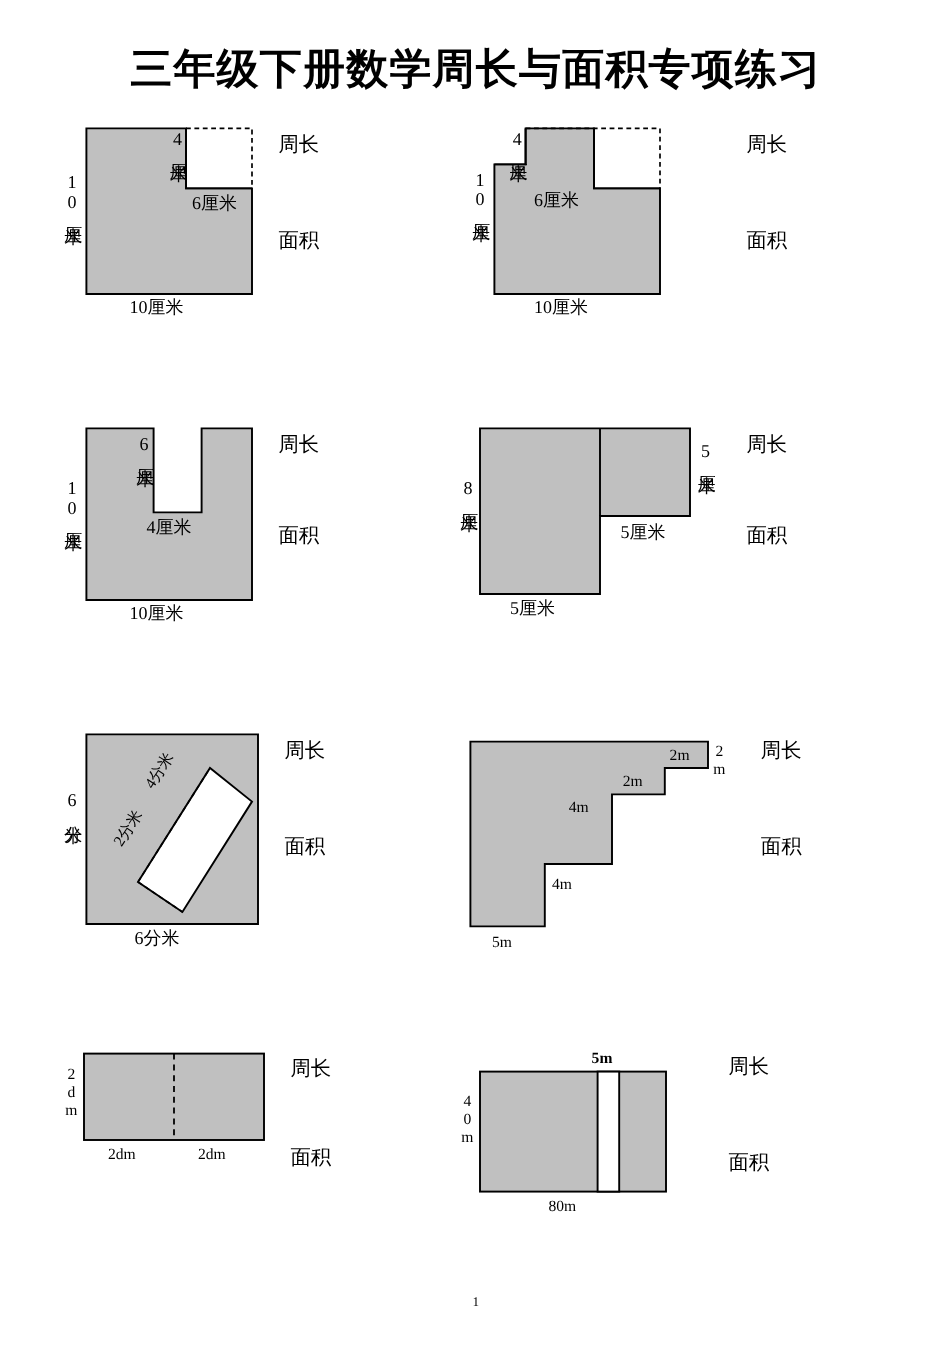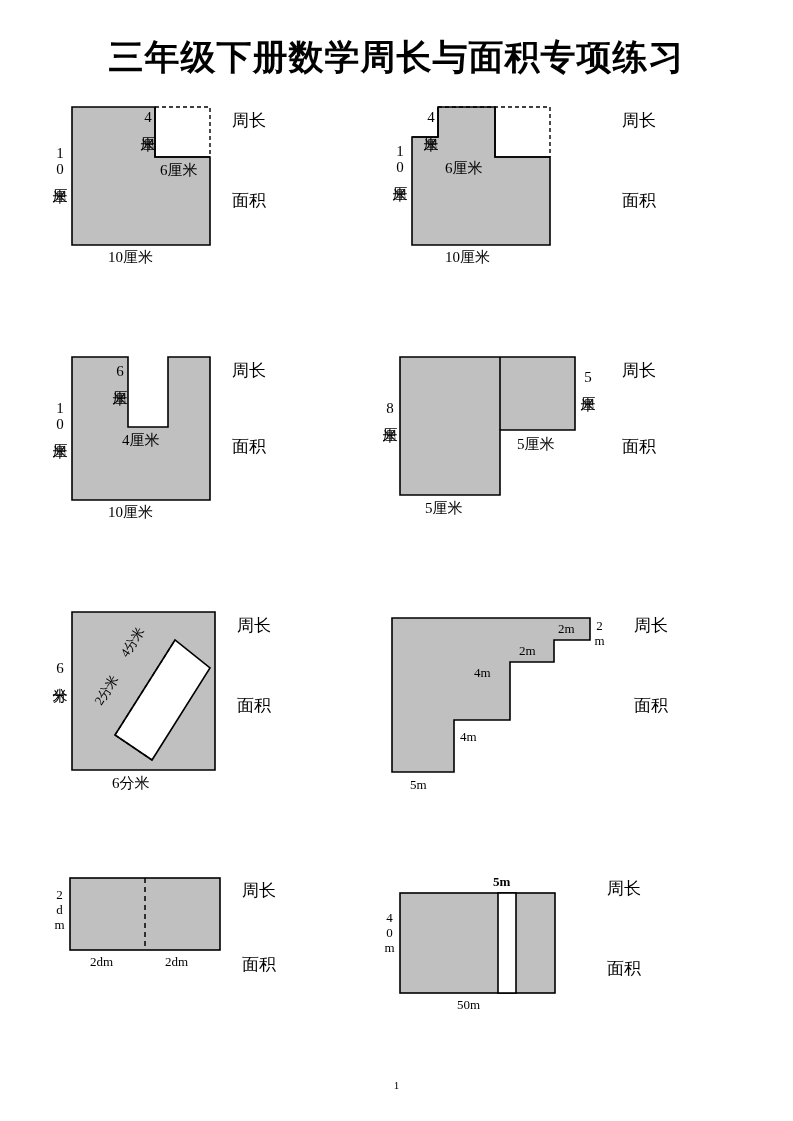--- a/index.html
+++ b/index.html
@@ -178,20 +178,20 @@
     <div class="ans" style="left:182px; top:88px;">面积</div>
   </div>
 
   <div class="problem" style="left:385px; top:865px; width:320px; height:140px;">
     <svg class="fig" width="320" height="140">
       <rect x="15" y="28" width="155" height="100" fill="#c0c0c0" stroke="#000" stroke-width="1.6"></rect>
       <rect x="113" y="28" width="18" height="100" fill="#ffffff" stroke="#000" stroke-width="1.6"></rect>
     </svg>
     <div class="label sm" style="left:108px; top:10px;font-weight:bold;">5m</div>
     <div class="label sm vert" style="left:-2px; top:45px;">40m</div>
-    <div class="label sm" style="left:72px; top:133px;">50m</div>
+    <div class="label sm" style="left:72px; top:133px;">80m</div>
     <div class="ans" style="left:222px; top:12px;">周长</div>
     <div class="ans" style="left:222px; top:92px;">面积</div>
   </div>
 
   <div class="pagenum">1</div>
 
 </div>
 
 </body></html>

